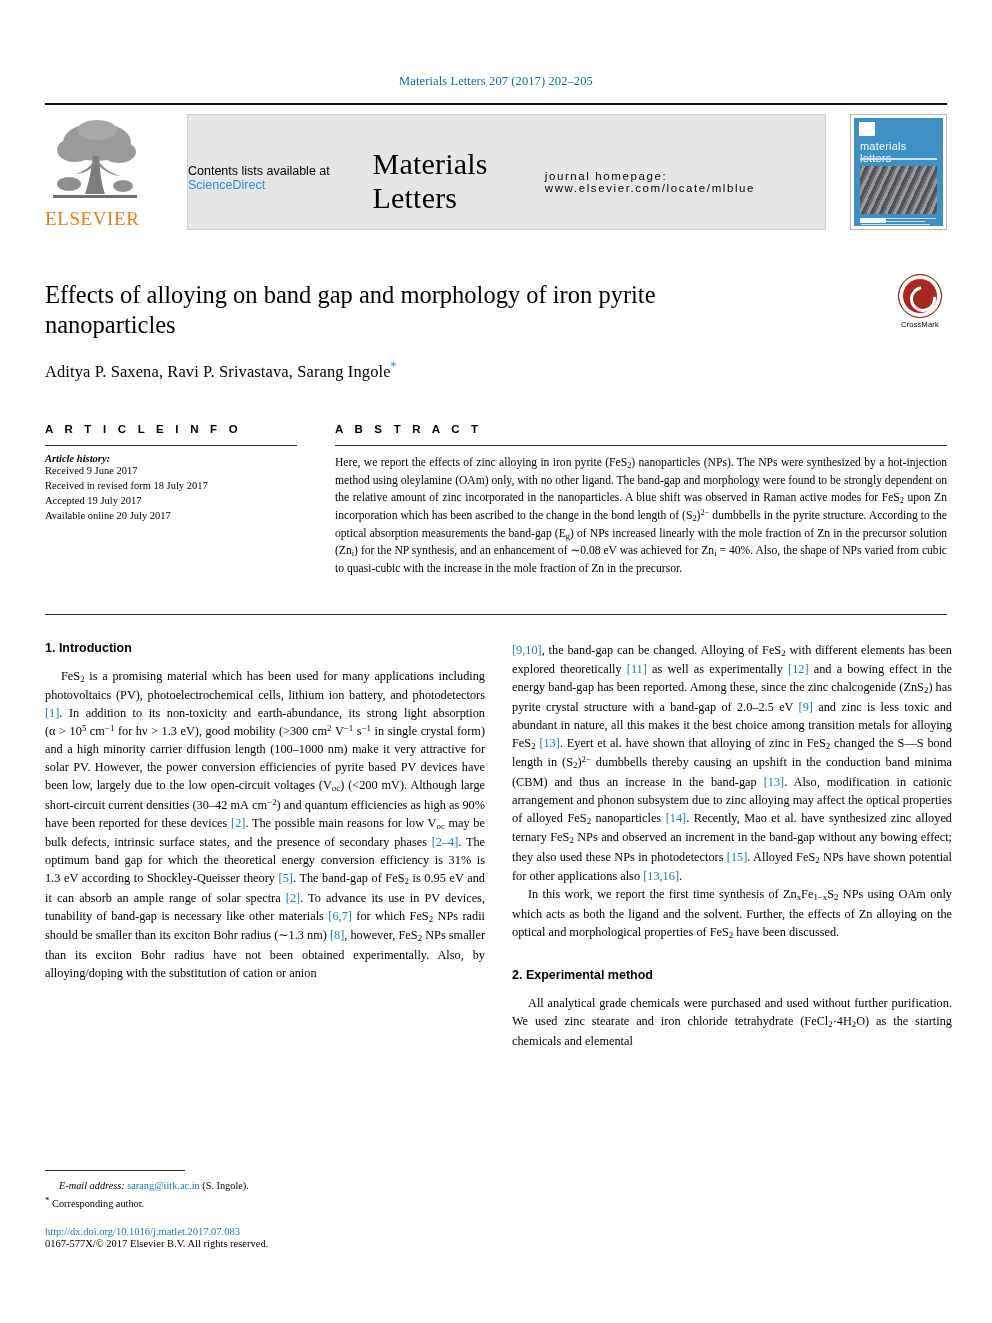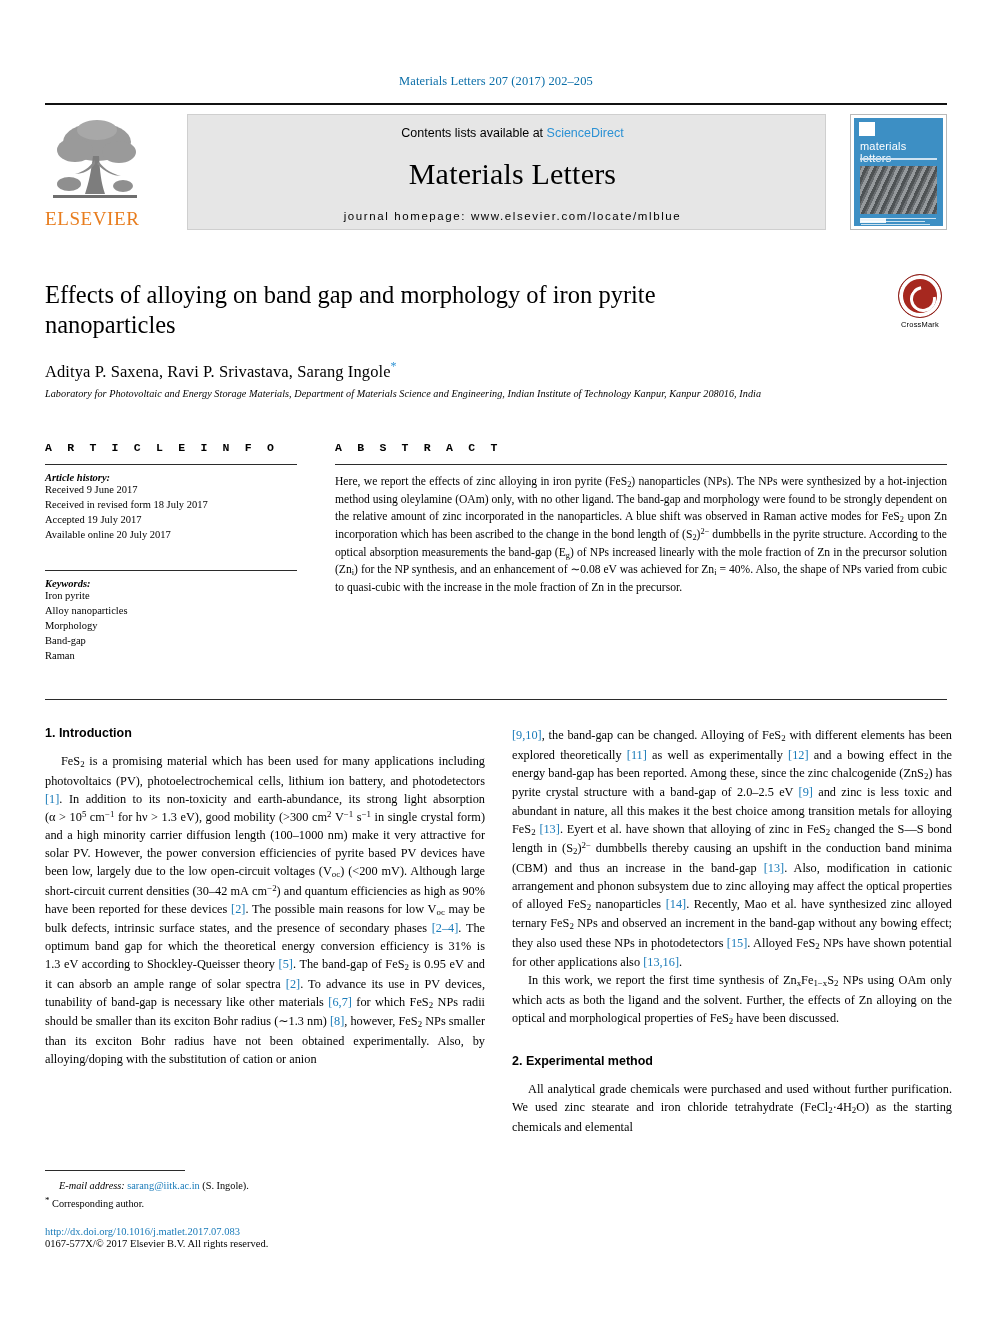--- a/index.html
+++ b/index.html
@@ -42,23 +42,22 @@
     color:#e87d1e; font-family:"Liberation Serif", serif;
     font-size:19px; letter-spacing:.6px; line-height:1; margin-top:1px;
   }
 
   .mast-center {
     flex:1 1 auto;
     background:#e6e6e6;
     border:1px solid #cfcfcf;
     height:116px;
     margin:0 24px;
-    display:flex; flex-direction:column; align-items:center; justify-content:flex-start;
+    display:flex; flex-direction:row; align-items:center; justify-content:flex-start;
     box-sizing:border-box;
-    padding-left:12px;
   }
   .contents-line { font-size:12.5px; margin-top:11px; font-family:"Liberation Sans", sans-serif; }
   .contents-line .sd { color:#2b91d4; }
   .journal-name {
     font-family:"Liberation Serif", serif;
     font-size:30px; margin-top:17px; letter-spacing:.2px;
   }
   .homepage {
     font-family:"Liberation Sans", sans-serif;
     font-size:11.5px; margin-top:19px; letter-spacing:1.6px;
@@ -131,21 +130,21 @@
     transform:rotate(35deg);
   }
   .cm-label { font-family:"Liberation Sans", sans-serif; font-size:7.5px; margin-top:2px; letter-spacing:.2px; }
 
   
   .infoabs { margin:42px 45px 0 45px; display:flex; }
   .col-info { width:252px; flex:0 0 252px; }
   .col-abs  { flex:1 1 auto; margin-left:38px; }
 
   .sec-head {
-    font-family:Liberation Mono, monospace;
+    font-family:Liberation Sans, sans-serif;
     font-size:11.5px; font-weight:700; letter-spacing:4.2px;
     margin-bottom:10px;
   }
   .rule { border-top:1px solid #2b2b2b; }
   .sub-it { font-style:italic; font-weight:700; font-size:10.5px; margin:0; }
   .info-list { font-size:10.5px; line-height:1.42; margin:0; }
   .info-block { padding-top:7px; }
   .kw-block { margin-top:20px; padding-top:7px; }
 
   .abs-body {
@@ -243,21 +242,20 @@
       </div>
 
     </div>
   </div>
 
   <div class="titleblock">
     <h1 class="paper-title">Effects of alloying on band gap and morphology of iron pyrite nanoparticles</h1>
     <div class="authors">
       <span>Aditya P. Saxena, Ravi P. Srivastava, Sarang Ingole</span><span class="star">*</span>
     </div>
-    <div class="affil">Laboratory for Photovoltaic and Energy Storage Materials, Department of Materials Science and Engineering, Indian Institute of Technology Kanpur, Kanpur 208016, India</div>
 
     <div class="crossmark">
       <div class="cm-badge"></div>
       <div class="cm-label">CrossMark</div>
     </div>
   </div>
 
   <div class="infoabs">
 
     <div class="col-info">
@@ -265,31 +263,20 @@
       <div class="rule"></div>
       <div class="info-block">
         <p class="sub-it">Article history:</p>
         <div class="info-list">
           <div>Received 9 June 2017</div>
           <div>Received in revised form 18 July 2017</div>
           <div>Accepted 19 July 2017</div>
           <div>Available online 20 July 2017</div>
         </div>
       </div>
-      <div class="kw-block">
-        <div class="rule" style="margin-bottom:7px;"></div>
-        <p class="sub-it">Keywords:</p>
-        <div class="info-list">
-          <div>Iron pyrite</div>
-          <div>Alloy nanoparticles</div>
-          <div>Morphology</div>
-          <div>Band-gap</div>
-          <div>Raman</div>
-        </div>
-      </div>
     </div>
 
     <div class="col-abs">
       <div class="sec-head">A B S T R A C T</div>
       <div class="rule"></div>
       <div class="abs-body">
         Here, we report the effects of zinc alloying in iron pyrite (FeS<sub>2</sub>) nanoparticles (NPs). The NPs were synthesized by a hot-injection method using oleylamine (OAm) only, with no other ligand. The band-gap and morphology were found to be strongly dependent on the relative amount of zinc incorporated in the nanoparticles. A blue shift was observed in Raman active modes for FeS<sub>2</sub> upon Zn incorporation which has been ascribed to the change in the bond length of (S<sub>2</sub>)<sup>2−</sup> dumbbells in the pyrite structure. According to the optical absorption measurements the band-gap (E<sub>g</sub>) of NPs increased linearly with the mole fraction of Zn in the precursor solution (Zn<sub>i</sub>) for the NP synthesis, and an enhancement of ∼0.08&nbsp;eV was achieved for Zn<sub>i</sub>&nbsp;=&nbsp;40%. Also, the shape of NPs varied from cubic to quasi-cubic with the increase in the mole fraction of Zn in the precursor.
       </div>
     </div>
 

